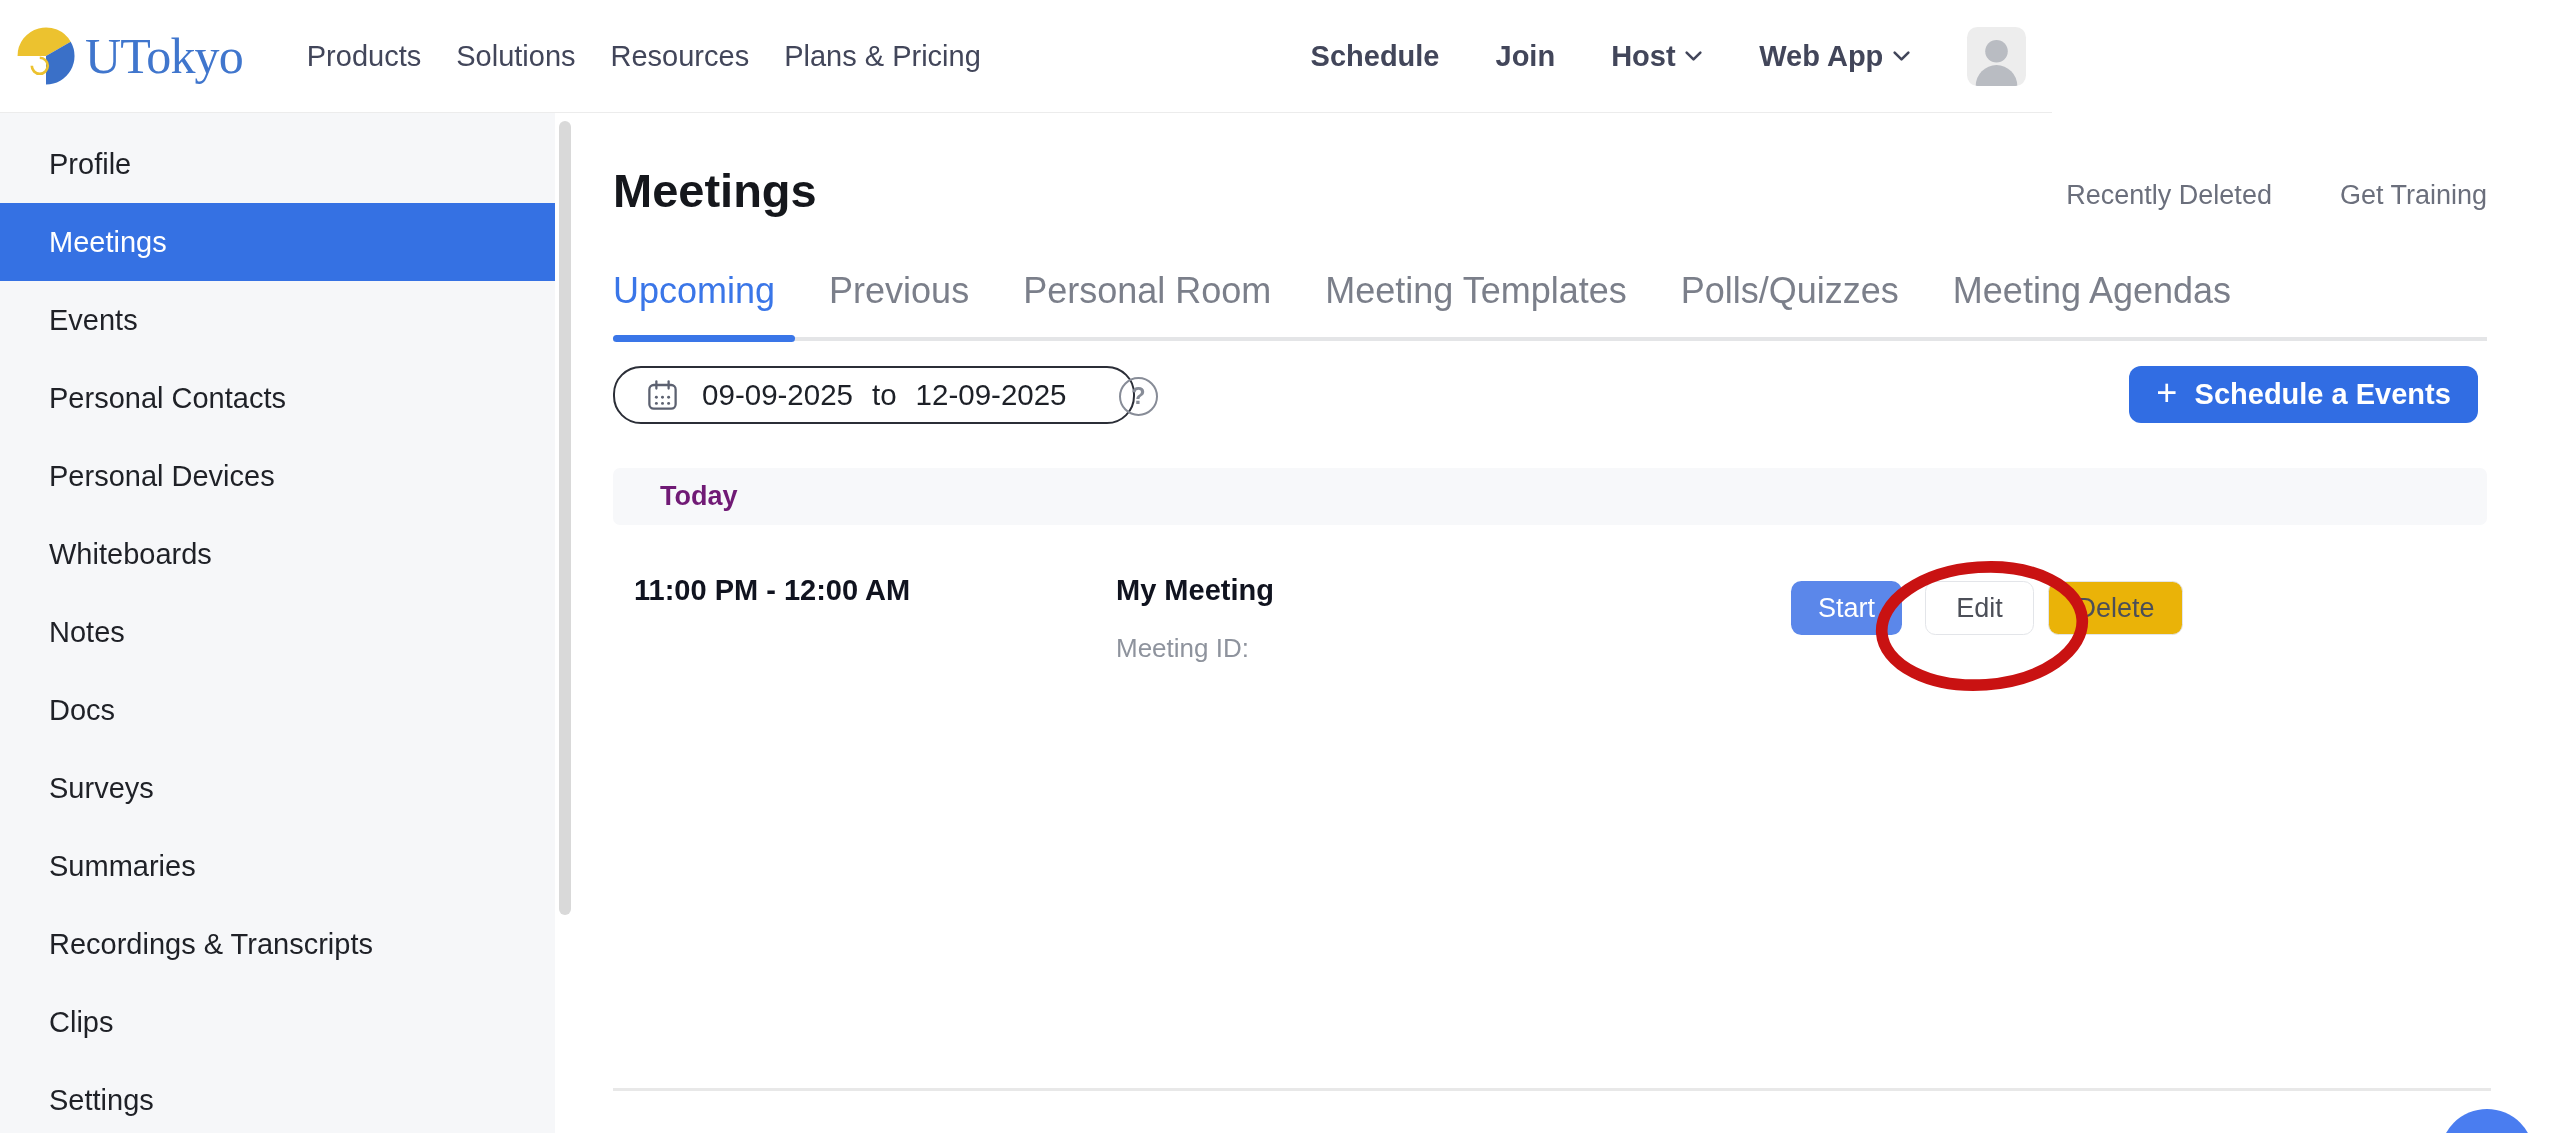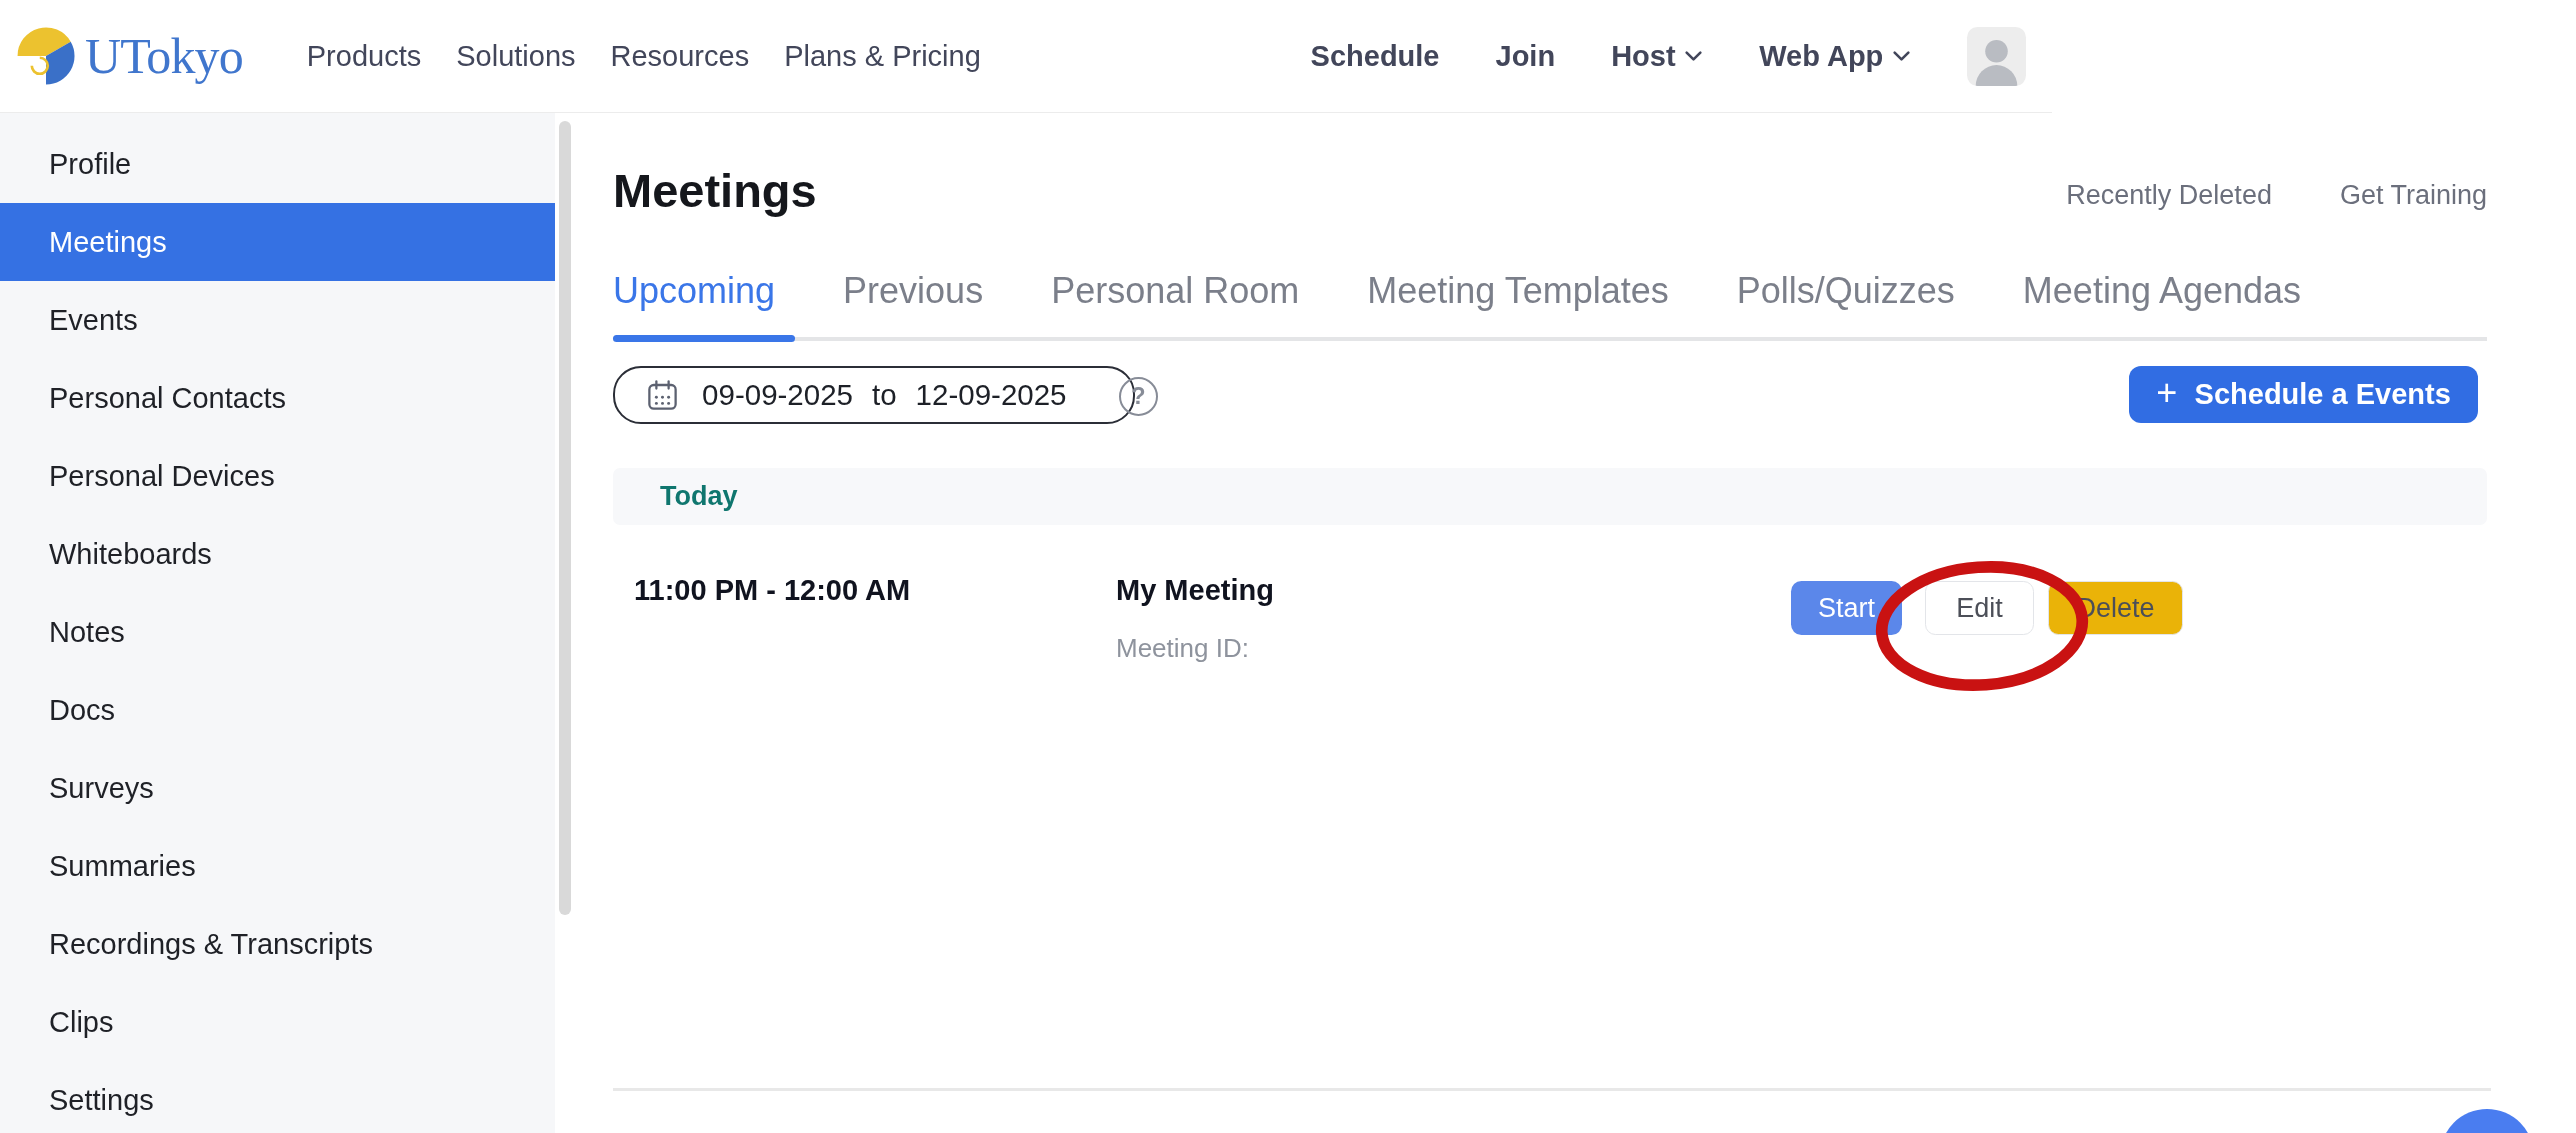--- a/index.html
+++ b/index.html
@@ -49,21 +49,21 @@
   }
   .header-links{
     position:absolute;left:613px;top:180px;width:1874px;
     display:flex;justify-content:flex-end;gap:68px;
     font-size:27px;color:#6b6f7c;
   }
   .header-links .hlink{cursor:pointer;}
   
   .tabs{
     position:absolute;left:613px;top:270px;width:1874px;
-    display:flex;gap:68px;font-size:36px;color:#7b7f8a;
+    display:flex;gap:54px;font-size:36px;color:#7b7f8a;
   }
   .tab{cursor:pointer;white-space:nowrap;}
   .tab.active{color:#3a76e8;}
   .tab-track{
     position:absolute;left:613px;top:337px;width:1874px;height:4.3px;background:#e4e5e7;
   }
   .tab-active-bar{
     position:absolute;left:613px;top:335px;width:182px;height:7px;
     background:#3a76e8;border-radius:3.5px;
   }
@@ -85,21 +85,21 @@
     background:#316de3;border-radius:12px;color:#fff;
     display:flex;align-items:center;justify-content:center;gap:17.4px;
     font-size:29px;font-weight:600;cursor:pointer;
   }
   .schedule-btn .plus{font-size:36px;font-weight:400;margin-top:-3.5px;}
   
   .today-band{
     position:absolute;left:613px;top:468px;width:1874px;height:57px;
     background:#f7f8fa;border-radius:7px;display:flex;align-items:center;
     padding-left:47px;box-sizing:border-box;
-    font-size:27px;font-weight:600;color:#0f766e;
+    font-size:27px;font-weight:600;color:#701a75;
   }
   
   .mt-time{position:absolute;left:634px;top:574px;font-size:29px;font-weight:700;color:#10131f;}
   .mt-title{position:absolute;left:1116px;top:574px;font-size:29px;font-weight:700;color:#10131f;}
   .mt-id{position:absolute;left:1116px;top:633px;font-size:26px;color:#8e939d;}
   .btn{
     position:absolute;top:581px;height:54px;border-radius:10.4px;
     display:flex;align-items:center;justify-content:center;
     font-size:27px;cursor:pointer;box-sizing:border-box;
   }

